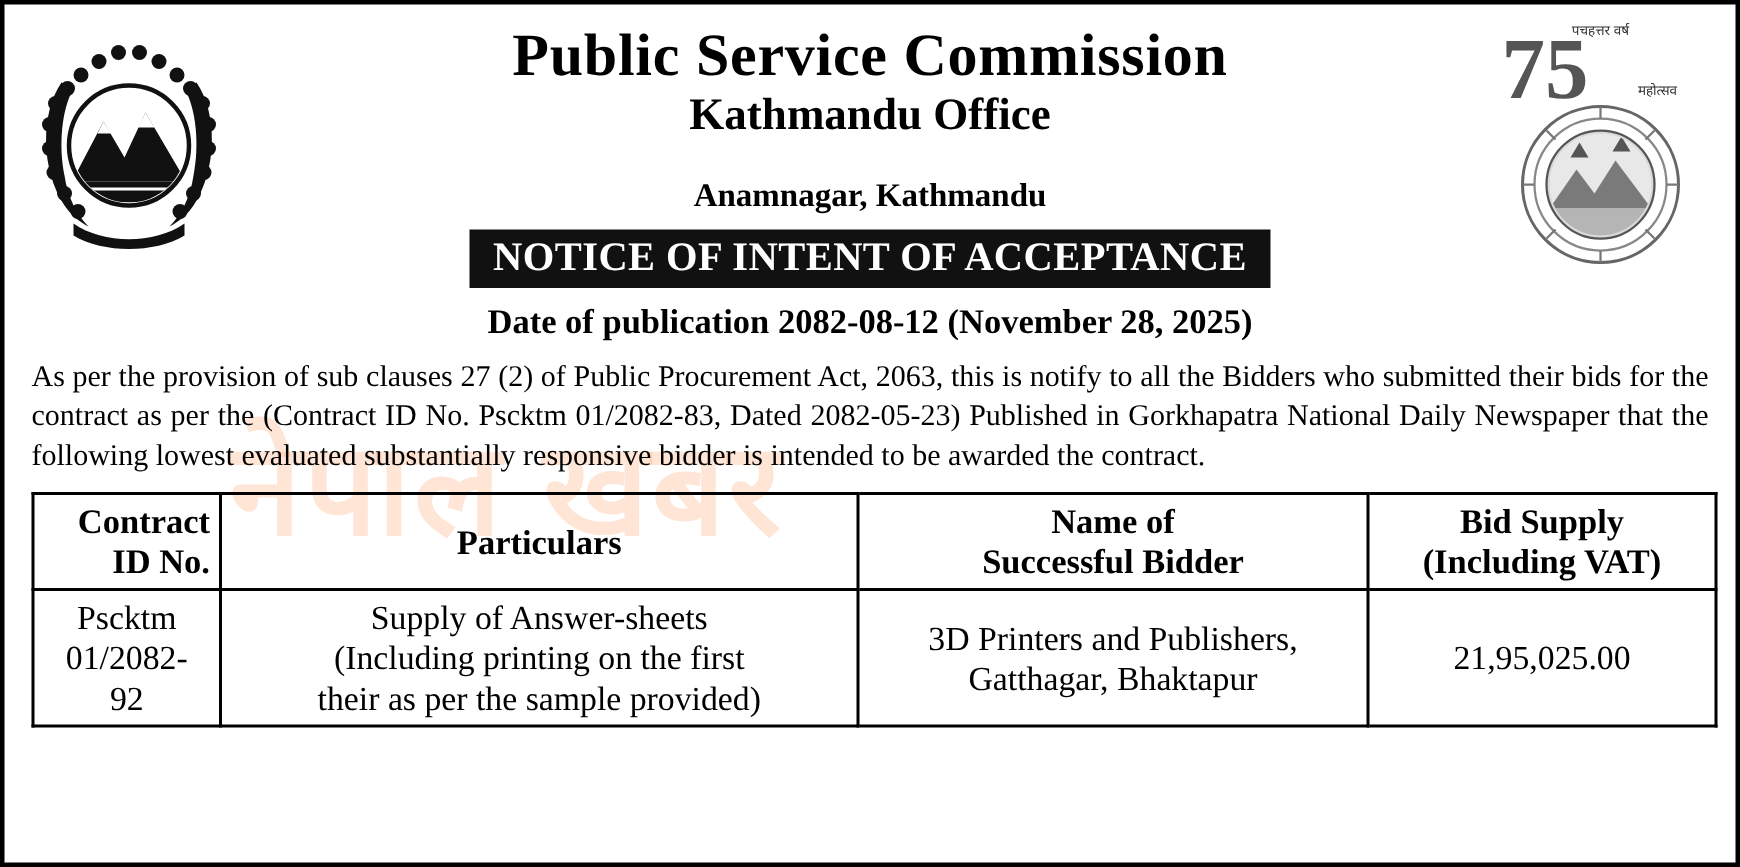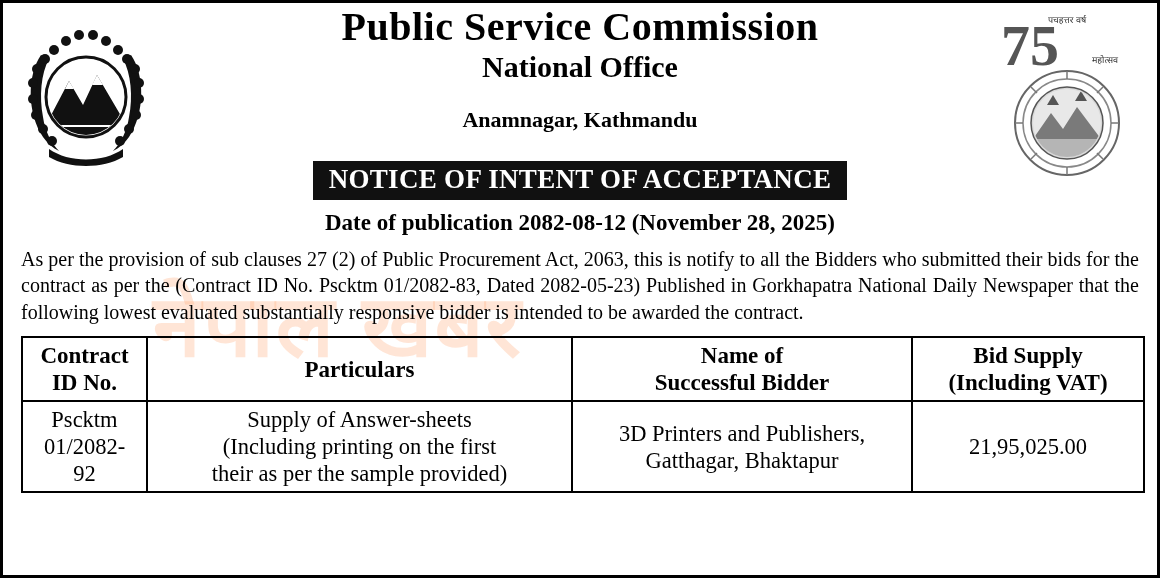--- a/index.html
+++ b/index.html
@@ -53,41 +53,41 @@
     top: 6px;
     width: 160px;
     height: 175px;
     z-index: 2;
   }
   
   .header {
     position: relative;
     z-index: 3;
     text-align: center;
-    padding-top: 2px;
+    padding-top: 12px;
   }
   .org-title {
     font-size: 40px;
     font-weight: bold;
     line-height: 1.08;
     letter-spacing: 0.5px;
   }
   .org-office {
     font-size: 30px;
     font-weight: bold;
     line-height: 1.15;
     margin-top: 2px;
   }
   .org-address {
     font-size: 22px;
     font-weight: bold;
     margin-top: 22px;
   }
   .notice-banner-wrap {
-    margin-top: 28px;
+    margin-top: 10px;
     display: flex;
     justify-content: center;
     align-items: center;
   }
   .notice-banner {
     display: inline-block;
     background: #111111;
     color: #ffffff;
     font-size: 27px;
     font-weight: bold;
@@ -232,41 +232,41 @@
         <line x1="44" y1="78" x2="50" y2="84"></line>
         <line x1="116" y1="78" x2="110" y2="84"></line>
         <line x1="44" y1="150" x2="50" y2="144"></line>
         <line x1="116" y1="150" x2="110" y2="144"></line>
       </g>
     </svg>
   </div>
 
   <div class="header">
     <div class="org-title">Public Service Commission</div>
-    <div class="org-office">National Office</div>
+    <div class="org-office">Kathmandu Office</div>
     <div class="org-address">Anamnagar, Kathmandu</div>
     <div class="notice-banner-wrap">
       <div class="notice-banner">NOTICE OF INTENT OF ACCEPTANCE</div>
     </div>
     <div class="pub-date">Date of publication 2082-08-12 (November 28, 2025)</div>
   </div>
 
   <div class="body-text">As per the provision of sub clauses 27 (2) of Public Procurement Act, 2063, this is notify to all the Bidders who submitted their bids for the contract as per the (Contract ID No.    Pscktm 01/2082-83, Dated 2082-05-23) Published in Gorkhapatra National Daily Newspaper that the following lowest evaluated substantially responsive bidder is intended to be awarded the contract.</div>
 
   <div class="table-wrap">
     <table class="notice-table">
       <colgroup>
         <col class="col-1">
           <col class="col-2">
           <col class="col-3">
           <col class="col-4">
       </colgroup>
       <thead>
         <tr>
-          <th style="text-align:center;">
+          <th style="text-align:right;">
             <span>Contract</span><br>
             <span>ID No.</span>
           </th>
           <th>Particulars</th>
           <th>
             <span>Name of</span><br>
             <span>Successful Bidder</span>
           </th>
           <th>
             <span>Bid Supply</span><br>

